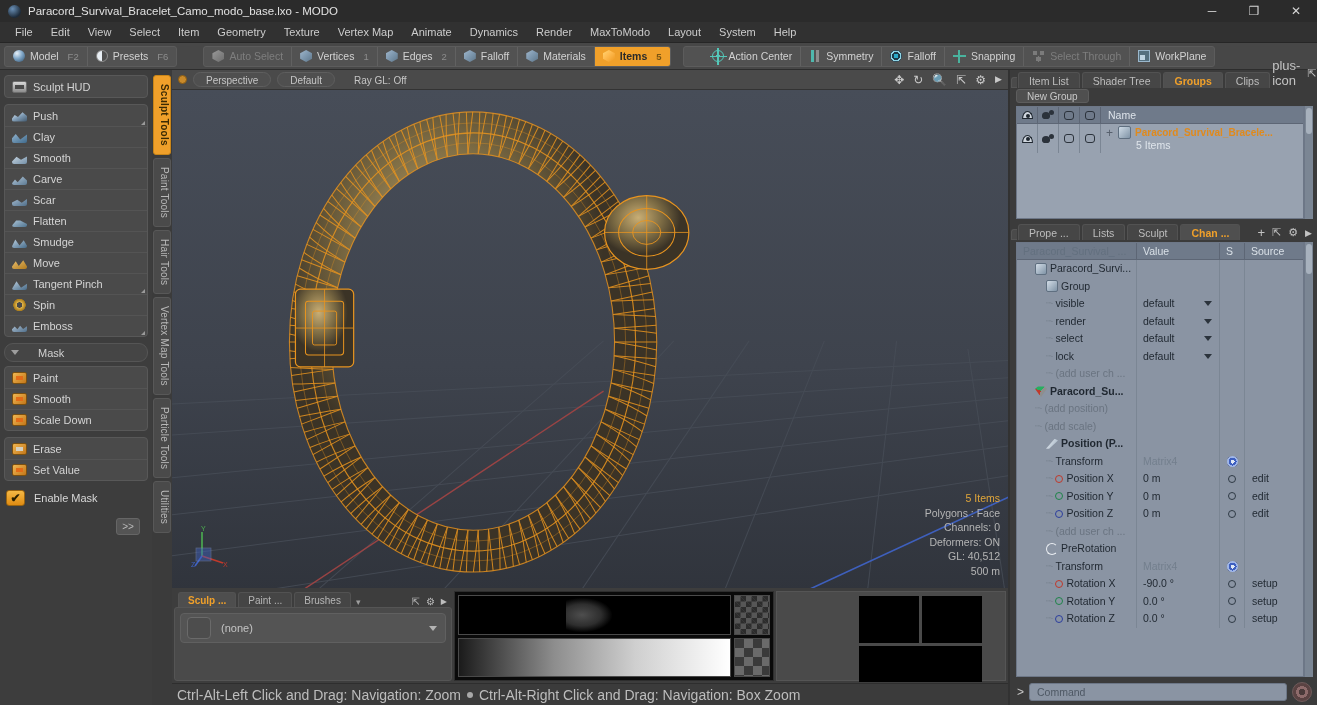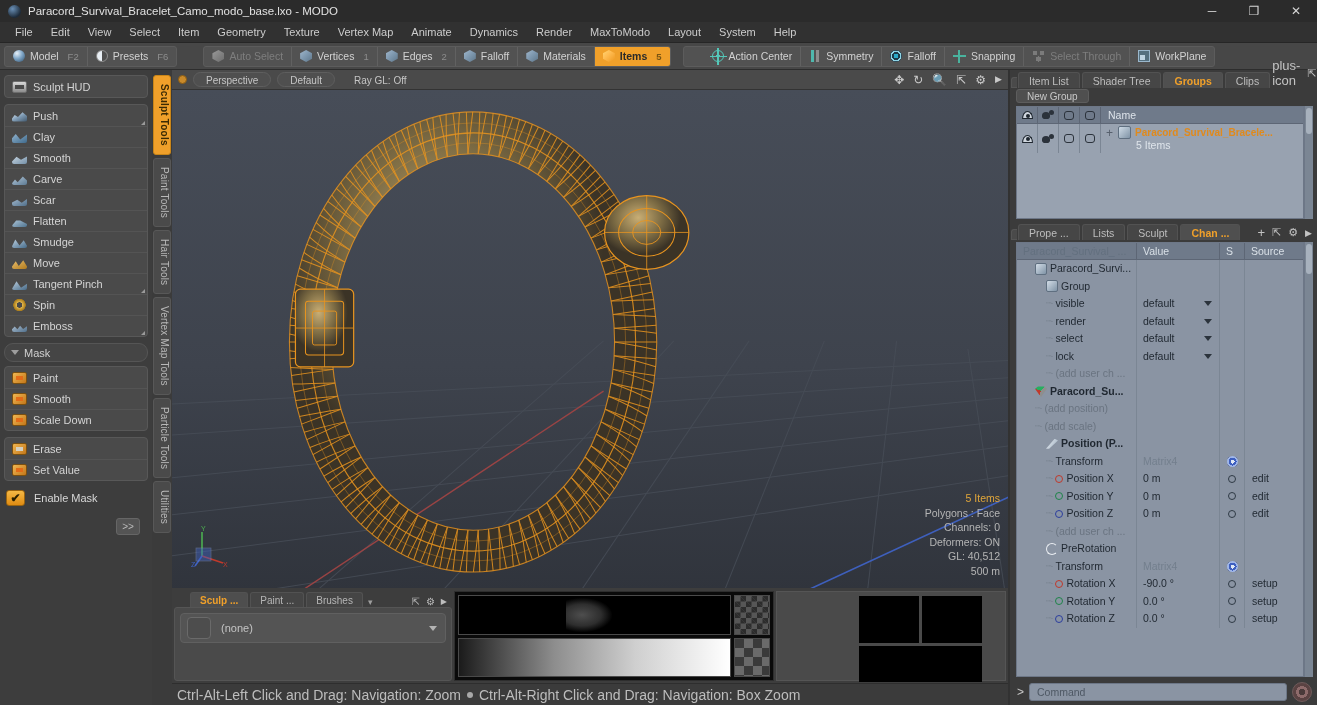--- a/index.html
+++ b/index.html
@@ -108,21 +108,21 @@
     overflow:hidden; margin-bottom:6px;
   }
   .lp-row {
     height:21px; display:flex; align-items:center; gap:6px; padding:0 7px;
     font-size:11px; color:#d4d4d4; position:relative;
   }
   .lp-row + .lp-row { border-top:1px solid #545454; }
   .lp-row .corner { position:absolute; right:2px; bottom:1px; width:0;height:0;
     border-left:4px solid transparent; border-bottom:4px solid #9a9a9a; }
   .lp-head {
-    height:19px; display:flex; align-items:center; gap:5px; padding:0 6px;
+    height:19px; display:flex; align-items:center; gap:19px; padding:0 6px;
     font-size:11px; color:#d0d0d0; background:#454545; border:1px solid #555;
     border-radius:9px; margin-bottom:4px;
   }
   .tri { width:0;height:0;border-left:4px solid transparent;border-right:4px solid transparent;
     border-top:5px solid #9e9e9e; }
   .bi { width:15px;height:12px;flex:none;border-radius:2px; }
   .bi.hud { background:linear-gradient(#d7d7d7,#8d8d8d); border:1px solid #6d6d6d; position:relative;}
   .bi.hud::after{content:"";position:absolute;inset:3px 2px;background:#4a4a4a;}
   .bi.b1 { background:linear-gradient(150deg,#cfe0ee 20%, #7f9bb4 55%, #3f566b); clip-path:polygon(0 75%,18% 45%,40% 62%,70% 22%,100% 55%,100% 100%,0 100%); }
   .bi.b2 { background:linear-gradient(150deg,#9fc0db,#3f6a8c); clip-path:polygon(0 60%,25% 25%,55% 70%,100% 30%,100% 100%,0 100%); }
@@ -194,21 +194,21 @@
 
   
   .bottomdock { height:95px; background:#3d3d3d; display:flex; padding:3px 2px 2px 2px; gap:2px; }
   .bd-left { width:278px; display:flex; flex-direction:column; flex:none; }
   .bd-tabs { height:16px; display:flex; align-items:flex-end; gap:2px; padding-left:4px; position:relative; }
   .bd-tab {
     height:15px; line-height:15px; padding:0 9px; font-size:10px; color:#b6b6b6;
     background:#454545; border:1px solid #525252; border-bottom:none;
     border-radius:3px 3px 0 0; white-space:nowrap;
   }
-  .bd-tab.active { background:#4e4e4e; color:#f0a02a; font-weight:bold;margin-left:12px; }
+  .bd-tab.active { background:#4e4e4e; color:#f0a02a; font-weight:bold; }
   .bd-tab-ico { margin-left:3px; color:#9e9e9e; font-size:9px; }
   .bd-tabs-r { margin-left:auto; display:flex; gap:6px; align-items:center; padding-right:5px; color:#bdbdbd; font-size:10px;}
   .bd-body { flex:1; background:#4a4a4a; border:1px solid #555; border-radius:3px; padding:5px; }
   .preset-row {
     height:30px; background:#545454; border:1px solid #606060; border-radius:4px;
     display:flex; align-items:center; gap:10px; padding:0 6px; position:relative;
   }
   .preset-sw { width:24px;height:22px;background:#4d4d4d;border:1px solid #6a6a6a;border-radius:4px;flex:none;}
   .preset-none { font-size:11px;color:#c4c4c4; }
   .caret-dn { position:absolute; right:8px; width:0;height:0;

